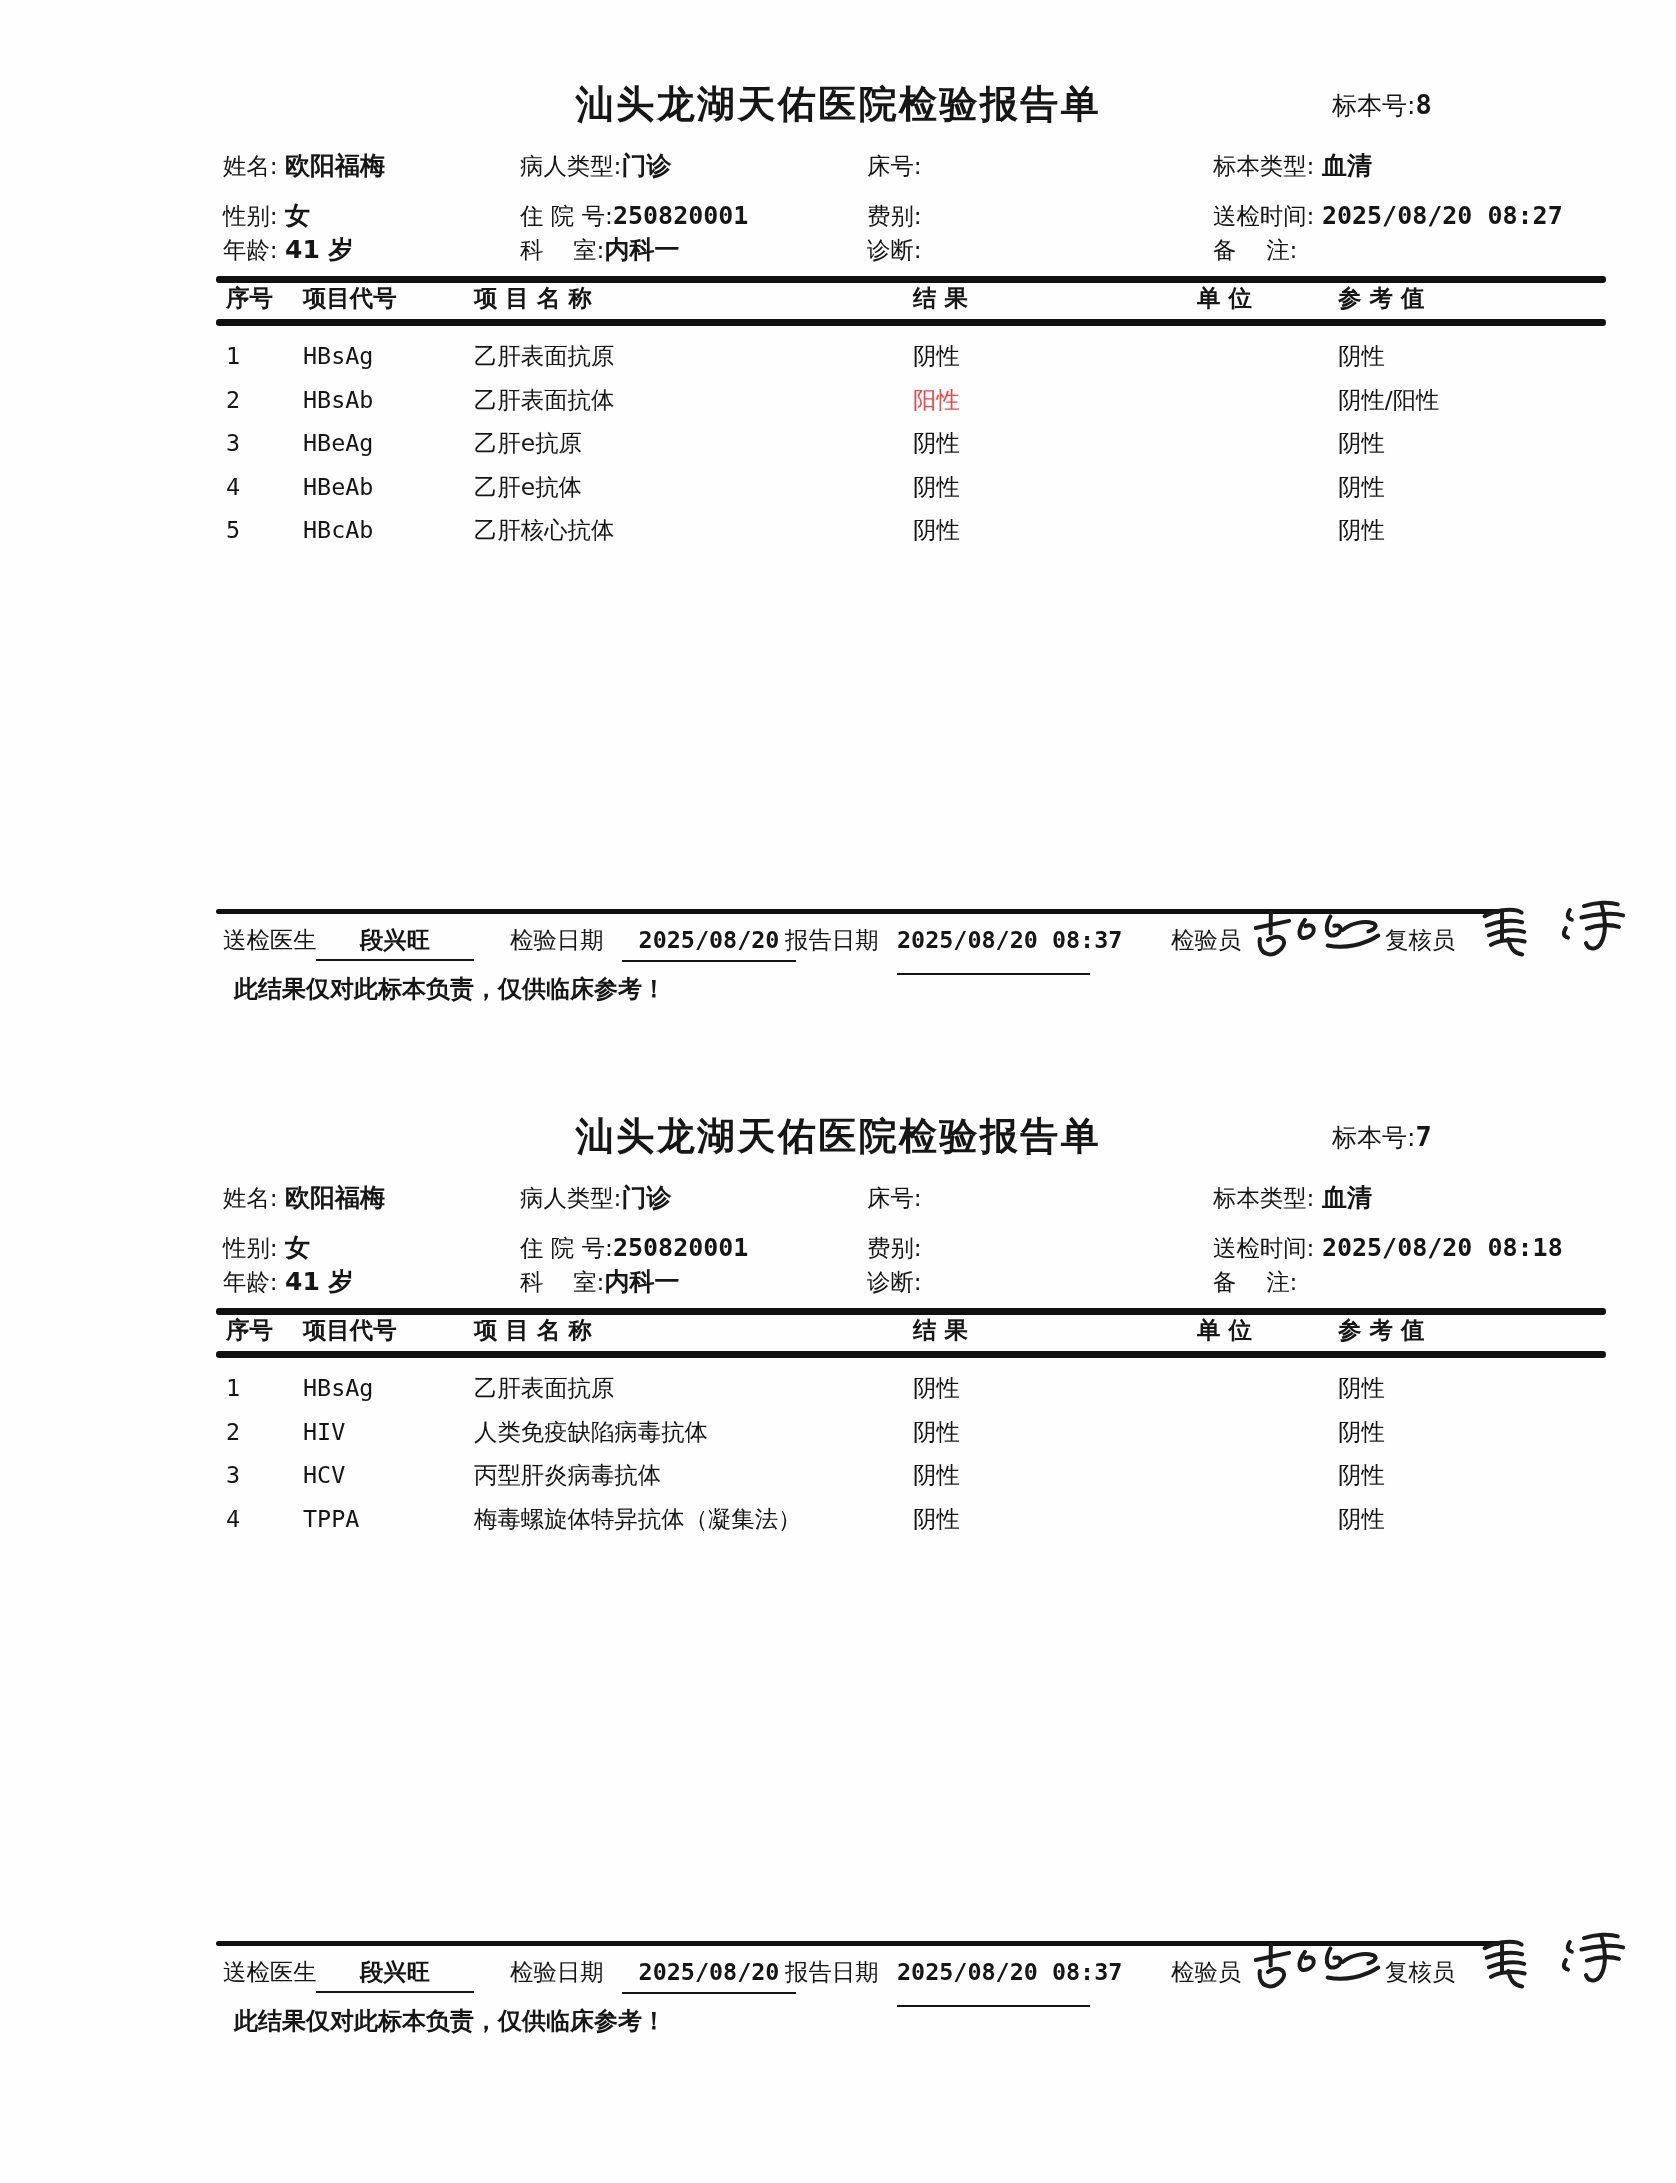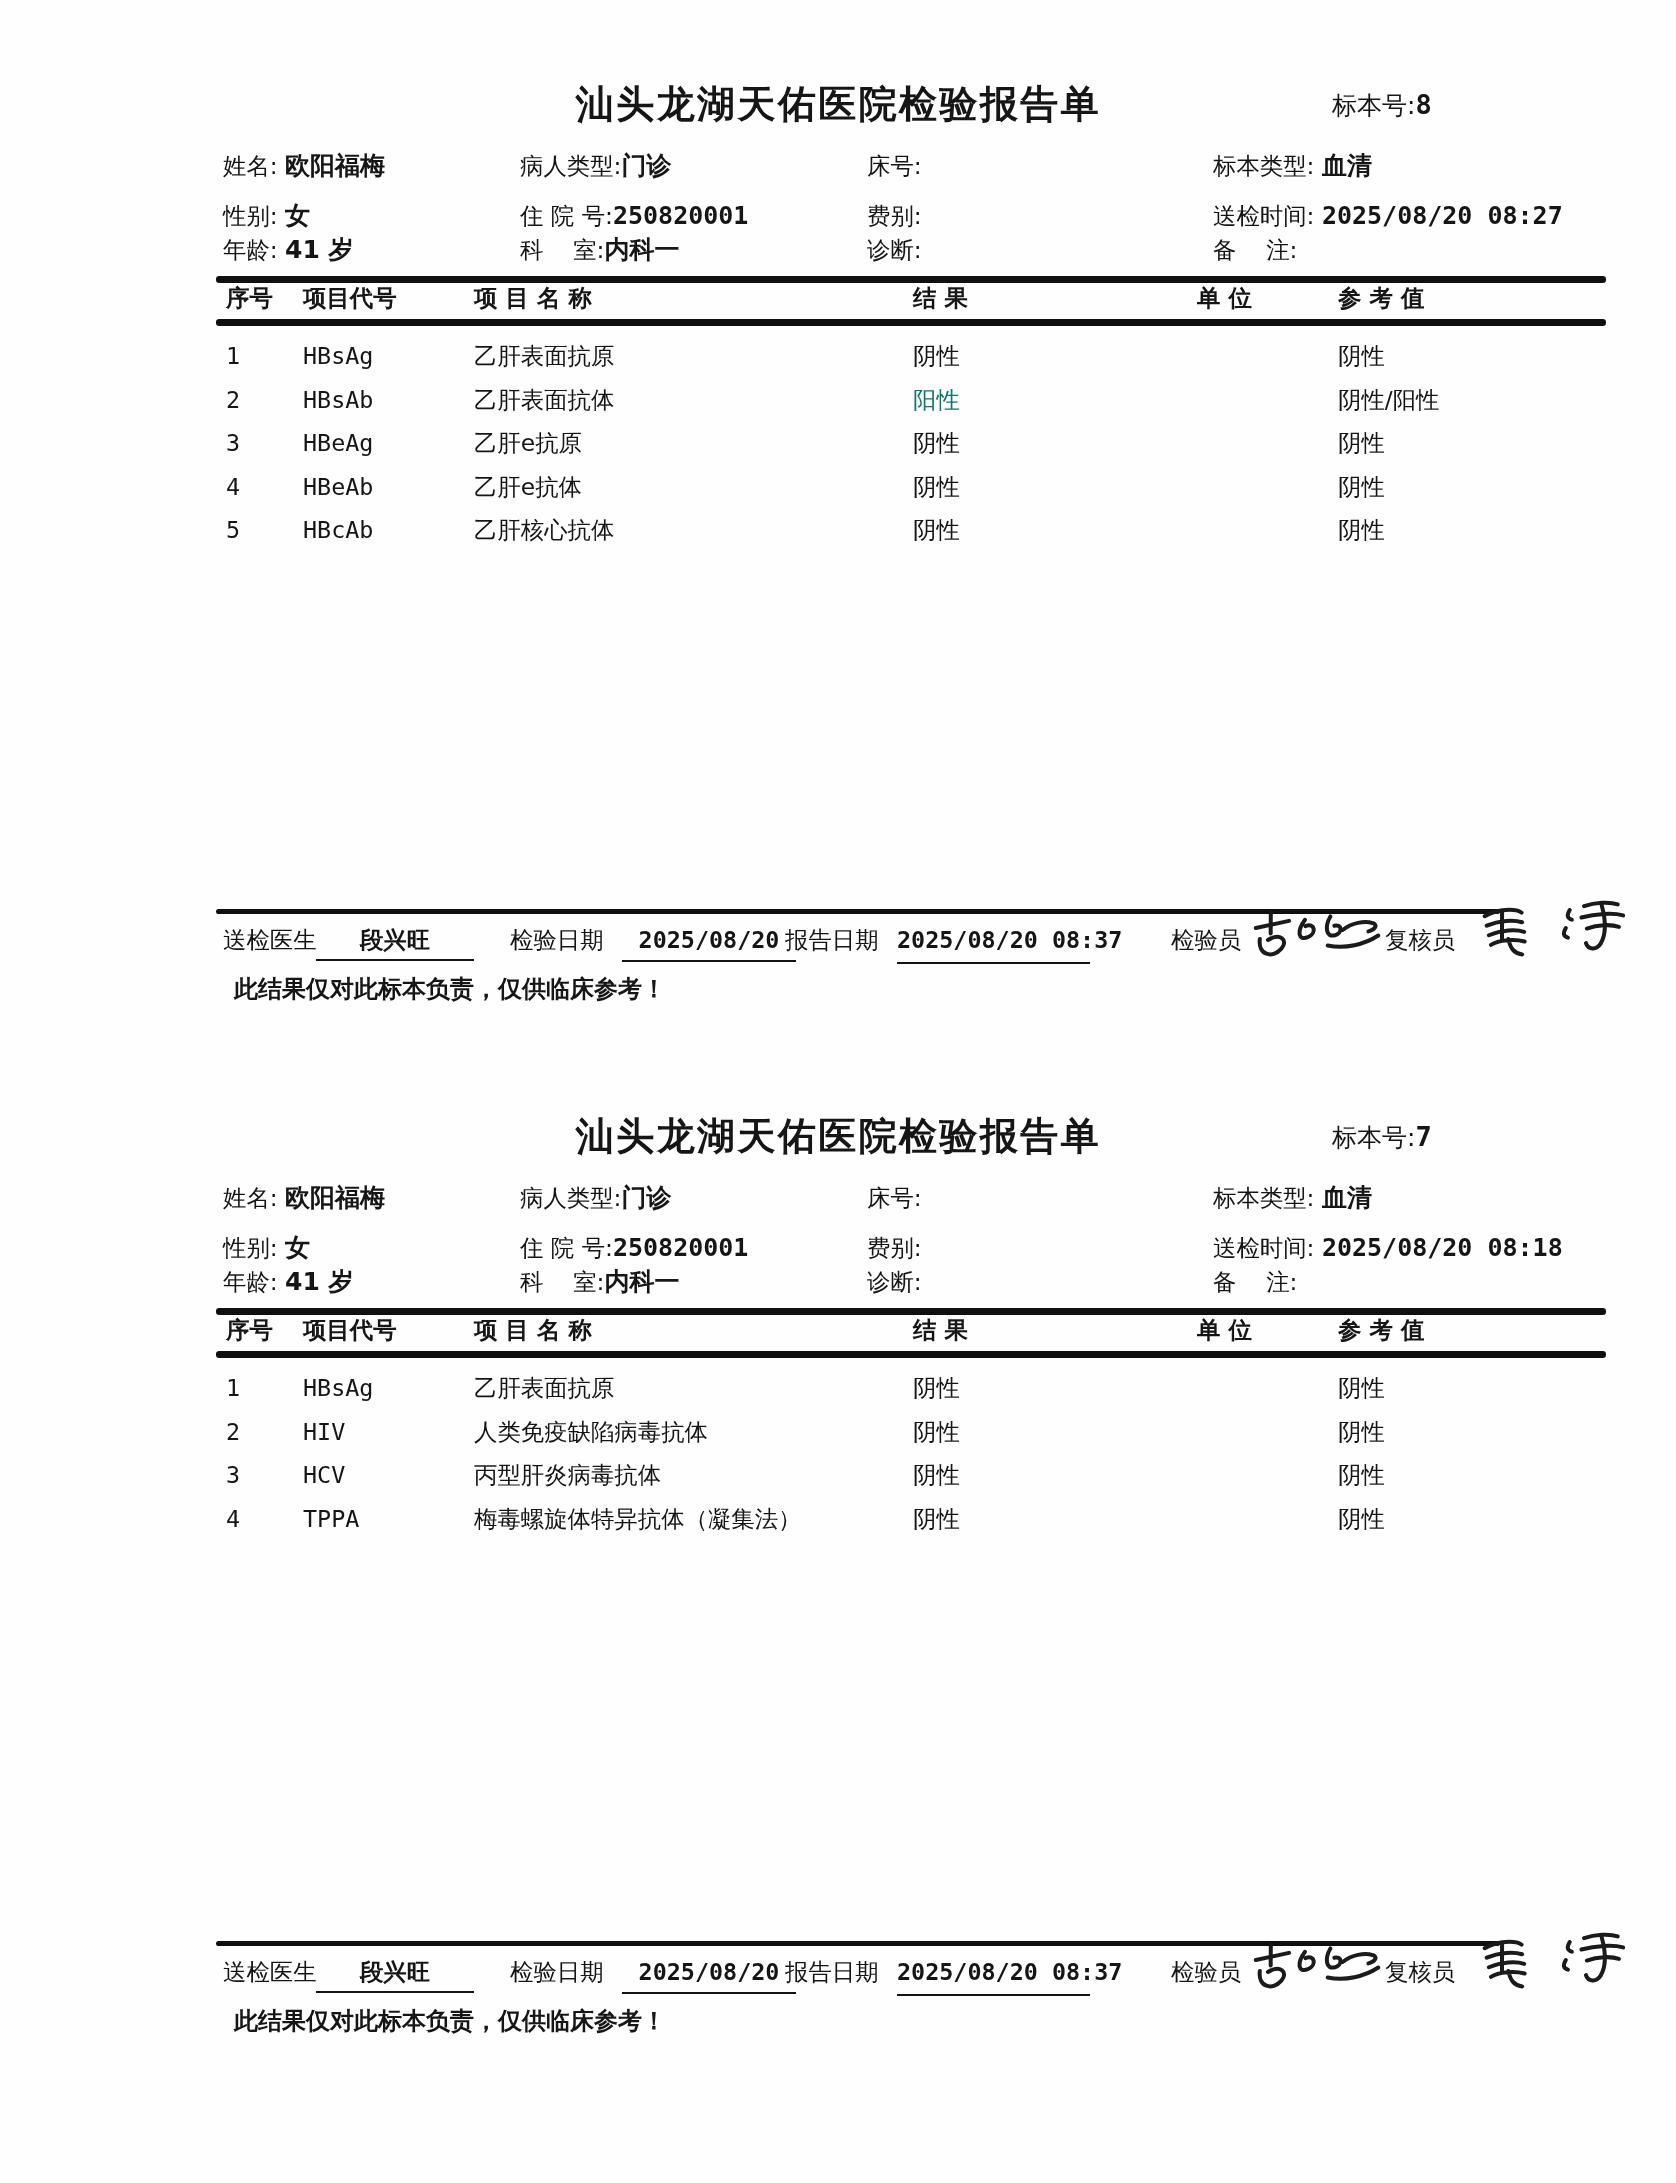--- a/index.html
+++ b/index.html
@@ -50,21 +50,21 @@
   .tc.ref{left:1338px;}
   .mono{font-family:"DejaVu Sans Mono",monospace;}
 
   
   .f-item{position:absolute;font-size:23.4px;line-height:32px;white-space:pre;top:924px;}
   .f-doc-lbl{left:223px;}
   .f-doc-val{left:316px;width:158px;text-align:center;border-bottom:2.4px solid #141414;padding-bottom:3.2px;font-weight:bold;}
   .f-test-lbl{left:510px;}
   .f-test-val{left:622px;width:174px;text-align:center;border-bottom:2.4px solid #141414;padding-bottom:4px;font-family:"DejaVu Sans Mono",monospace;font-weight:bold;}
   .f-rep-lbl{left:785px;text-align:right;}
-  .f-rep-val{left:897px;width:193px;text-align:center;border-bottom:2.4px solid #141414;padding-bottom:6px;font-family:"DejaVu Sans Mono",monospace;font-weight:bold;}
+  .f-rep-val{left:897px;width:193px;text-align:center;border-bottom:2.4px solid #141414;padding-bottom:17px;font-family:"DejaVu Sans Mono",monospace;font-weight:bold;}
   .f-exam-lbl{left:1171px;}
   .f-rev-lbl{left:1385px;}
   .sig{position:absolute;}
   .sig svg{display:block;}
   .sig1{left:1248px;top:903px;}
   .sig2{left:1474px;top:890px;}
   .disclaimer{position:absolute;left:234px;top:972px;font-size:24px;font-weight:600;line-height:34px;white-space:pre;}
 </style>
 </head>
 <body>
@@ -104,21 +104,21 @@
     <span class="tc code mono">HBsAg</span>
     <span class="tc name">乙肝表面抗原</span>
     <span class="tc result">阴性</span>
     <span class="tc unit"></span>
     <span class="tc ref">阴性</span>
   </div>
   <div class="trow" style="top:384px">
     <span class="tc no mono">2</span>
     <span class="tc code mono">HBsAb</span>
     <span class="tc name">乙肝表面抗体</span>
-    <span class="tc result" style="color: #0f766e;">阳性</span>
+    <span class="tc result" style="color: #ef4444;">阳性</span>
     <span class="tc unit"></span>
     <span class="tc ref">阴性/阳性</span>
   </div>
   <div class="trow" style="top:427px">
     <span class="tc no mono">3</span>
     <span class="tc code mono">HBeAg</span>
     <span class="tc name">乙肝e抗原</span>
     <span class="tc result">阴性</span>
     <span class="tc unit"></span>
     <span class="tc ref">阴性</span>

